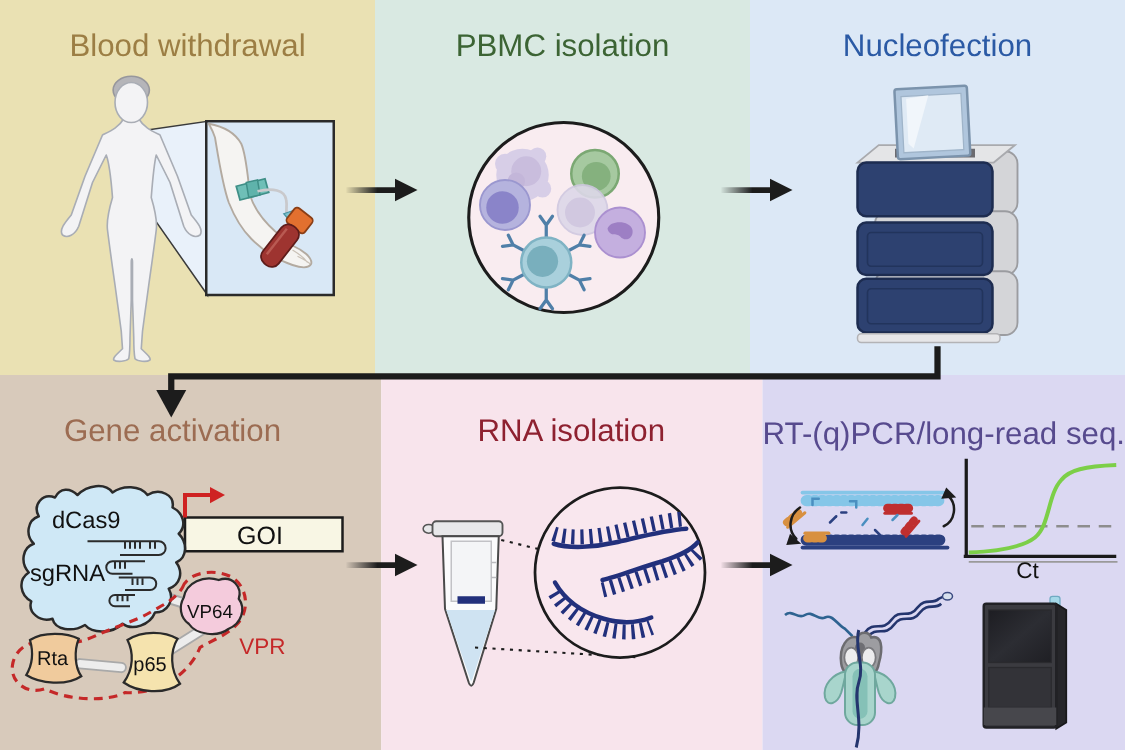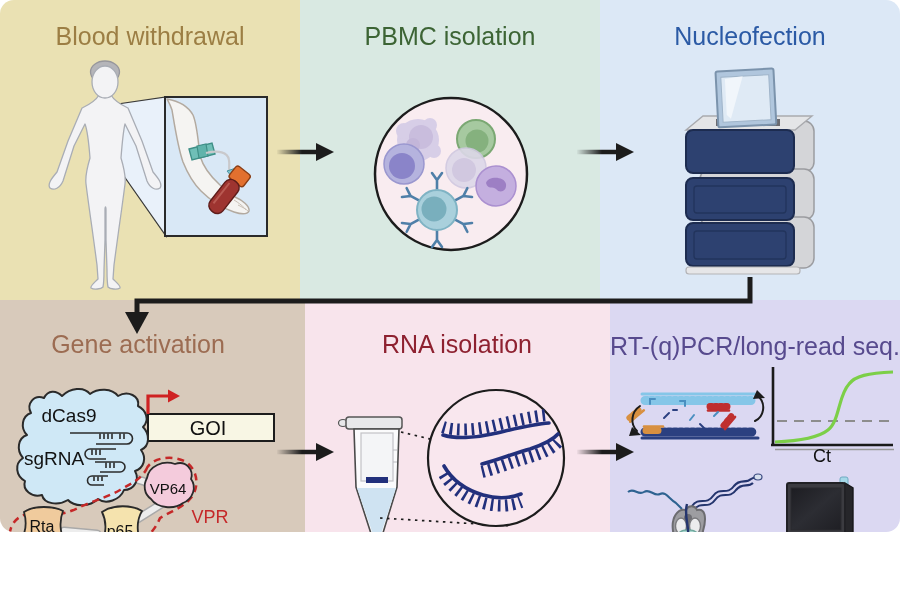--- a/index.html
+++ b/index.html
@@ -1,17 +1,17 @@
 <!DOCTYPE html>
 <html><head>
 <meta charset="utf-8">
 <style>
   html,body{margin:0;padding:0;background:#ffffff;}
-  #stage{position:relative;width:900px;height:532px;overflow:hidden;
-         font-family:"Liberation Sans", sans-serif;border-radius:14px;}
+  #stage{position:relative;width:900px;height:600px;overflow:hidden;
+         font-family:"Liberation Sans", sans-serif;}
   svg text{font-family:"Liberation Sans", sans-serif;}
   .panel-title{font-size:25px;font-weight:500;}
   .small-label{font-weight:400;}
 </style>
 </head>
 <body>
 
 <div id="stage">
 <svg width="900" height="600" viewBox="0 0 900 600">
   <defs>

